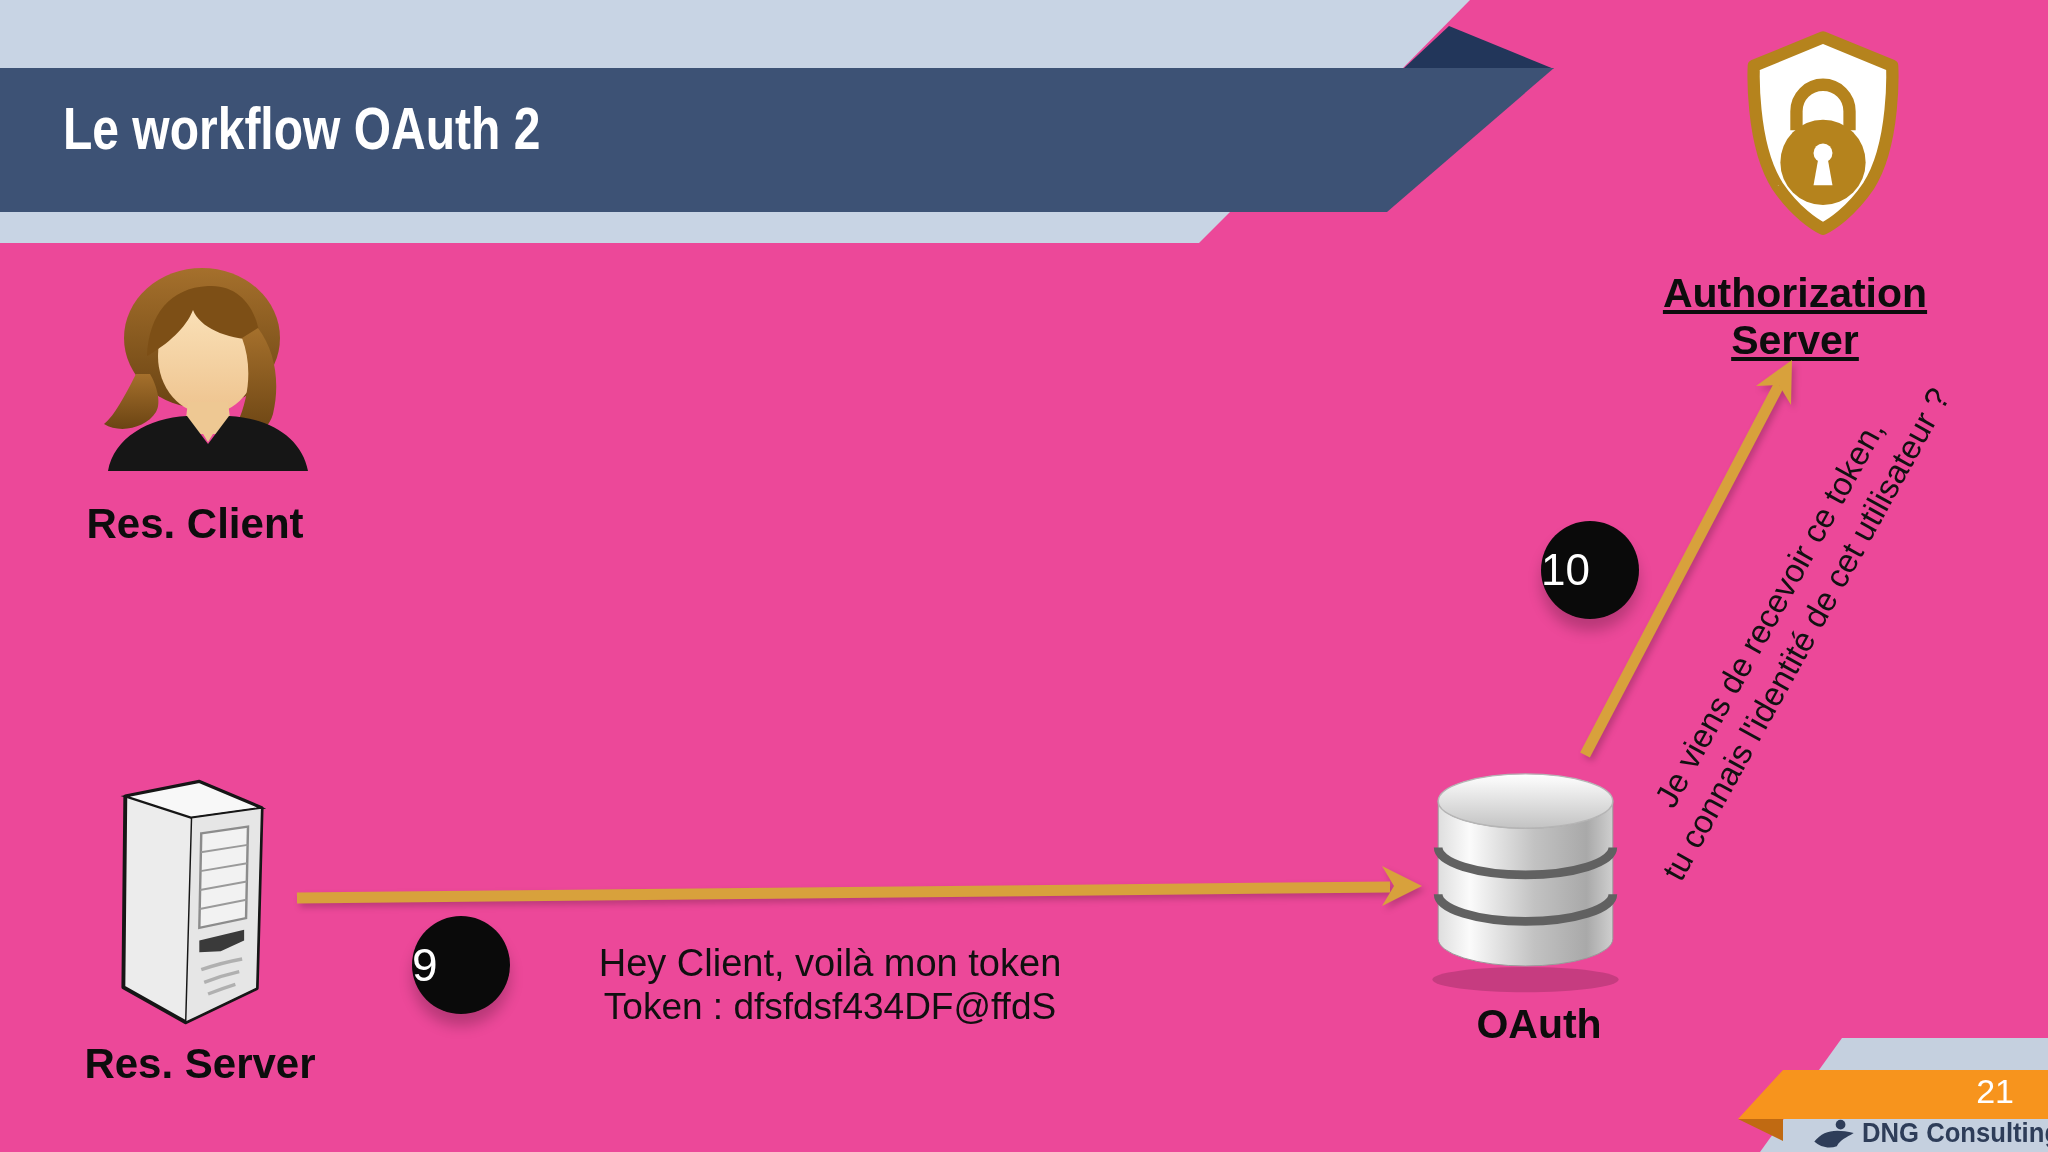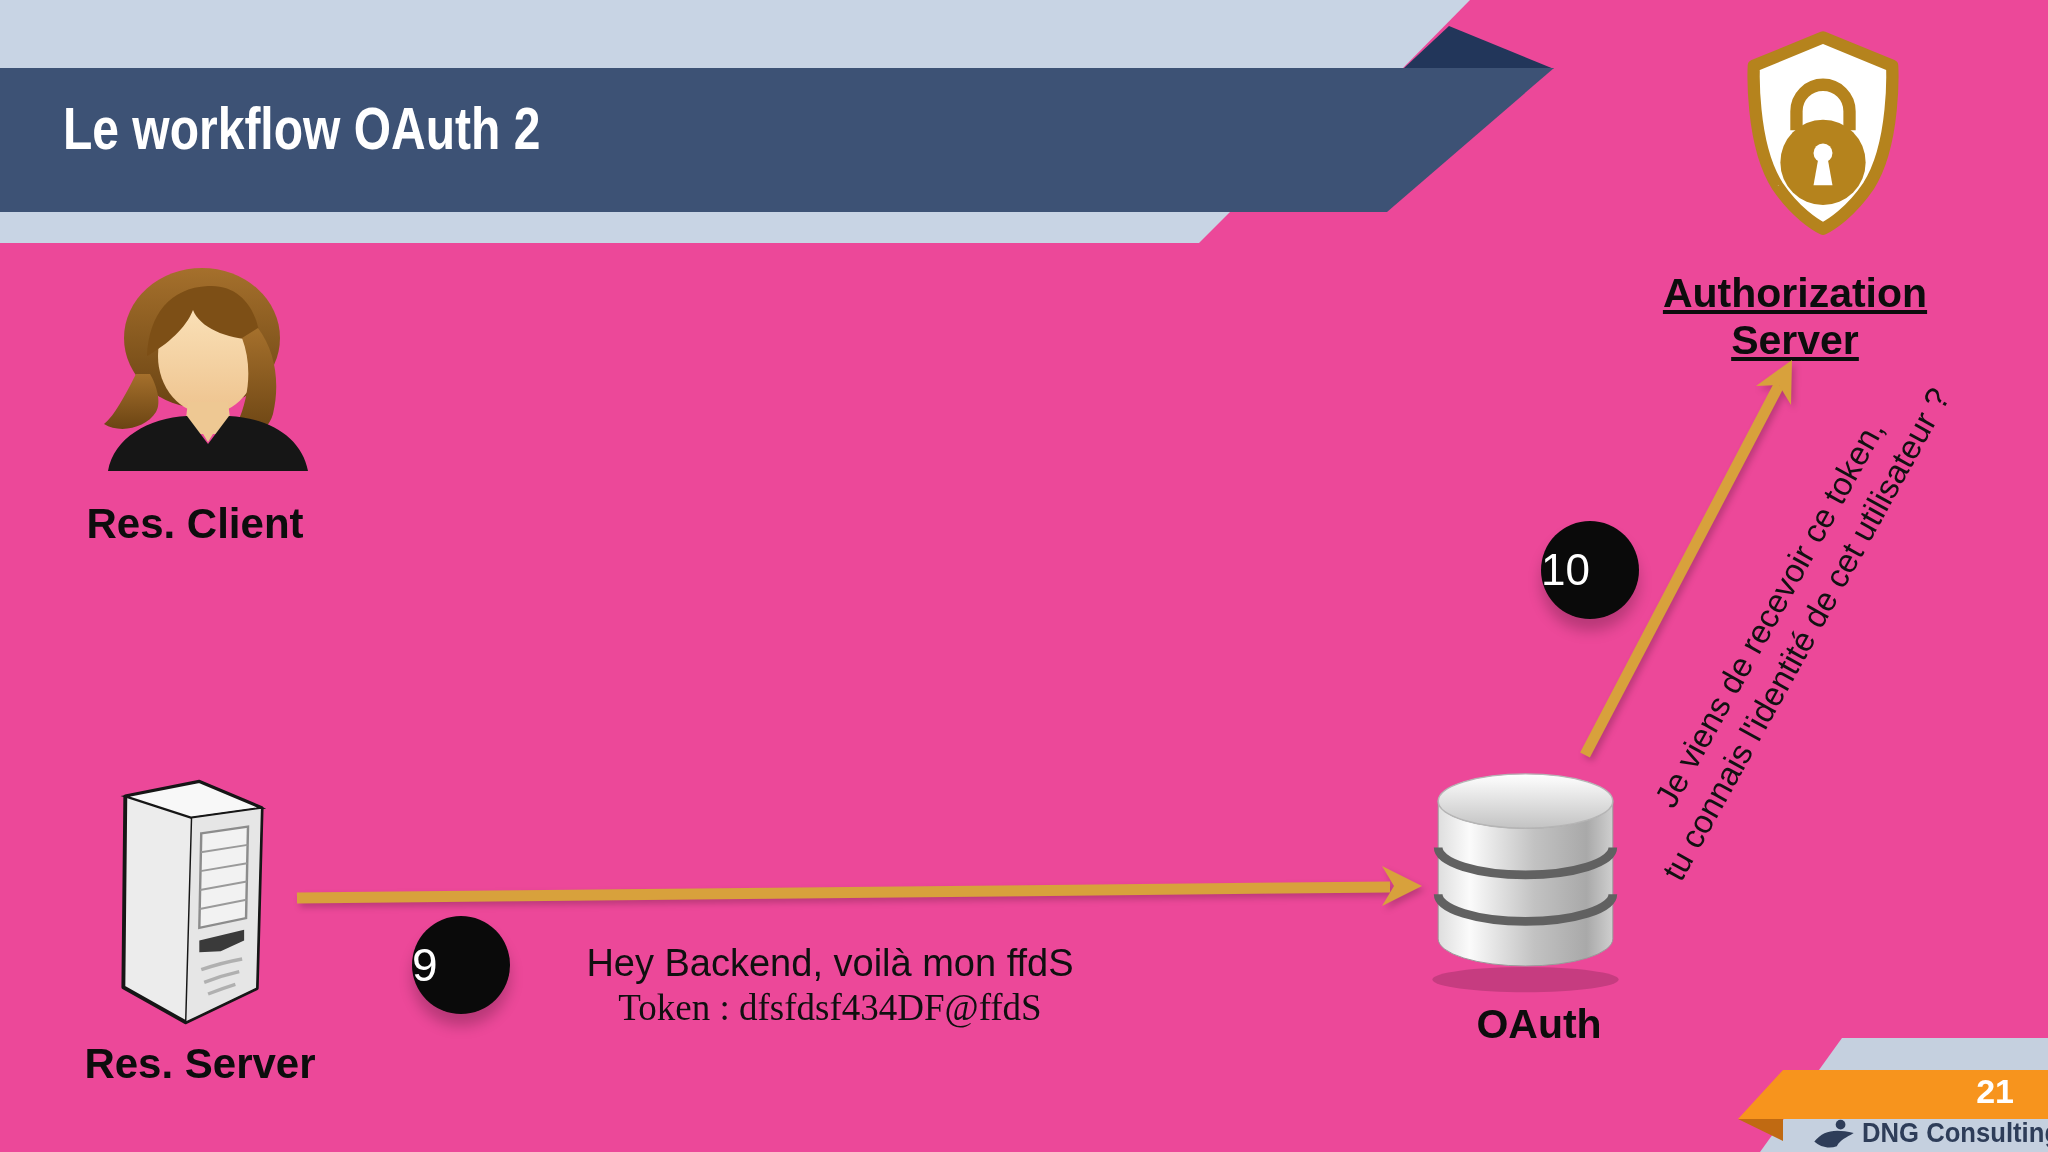--- a/index.html
+++ b/index.html
@@ -28,37 +28,37 @@
   .badge{
     width:98px;height:98px;border-radius:50%;
     background:var(--badge-black);color:#ffffff;
     display:flex;align-items:center;justify-content:flex-start;
     font-size:46px;box-shadow:0 12px 14px rgba(0,0,0,.22);
   }
 
   
   .msg-line1{font-size:38px;color:#101010;text-align:center;white-space:nowrap;}
   .msg-line2{
-    font-family:Liberation Serif, serif;font-size:37px;color:#101010;
+    font-family:Liberation Sans, sans-serif;font-size:37px;color:#101010;
     text-align:center;white-space:nowrap;
   }
 
   
   .rot-block{
     width:900px;transform:rotate(-61deg);text-align:center;color:#111111;
   }
   .rot-line{font-size:33px;line-height:42px;white-space:nowrap;}
 
   
   .arrows{filter:drop-shadow(3px 4px 3px rgba(0,0,0,.20));pointer-events:none;}
 
   
   .page-number{
     left:1930px;top:1072px;width:84px;text-align:right;color:#ffffff;
-    font-weight:bold;font-size:34px;
+    font-weight:normal;font-size:34px;
   }
   .brand-row{
     left:1812px;top:1118px;display:flex;align-items:center;gap:6px;
   }
   .brand-text{
     color:var(--brand-navy);font-weight:bold;font-size:27px;
     transform:scaleX(.95);transform-origin:left center;white-space:nowrap;
   }
 </style>
 </head>
@@ -156,21 +156,21 @@
 
     <g>
       <line x1="1585" y1="755" x2="1779" y2="385" style="stroke:var(--arrow-gold)" stroke-width="11"></line>
       <path d="M1792,360 L1791,405 L1779,385 L1756,386 Z" style="fill:var(--arrow-gold)"></path>
     </g>
   </svg>
 
   <div class="abs badge" style="left:412px;top:916px">
     <span>9</span>
   </div>
-  <div class="abs msg-line1" style="left:540px;top:942px;width:580px">Hey Backend, voilà mon ffdS</div>
+  <div class="abs msg-line1" style="left:540px;top:942px;width:580px">Hey Client, voilà mon token</div>
   <div class="abs msg-line2" style="left:520px;top:986px;width:620px">Token : dfsfdsf434DF@ffdS</div>
 
   <div class="abs badge" style="left:1541px;top:521px;font-size:44px">
     <span>10</span>
   </div>
   <div class="abs rot-block" style="left:1338px;top:582px">
     <div class="rot-line">Je viens de recevoir ce token,</div>
     <div class="rot-line">tu connais l'identité de cet utilisateur ?</div>
   </div>
 

